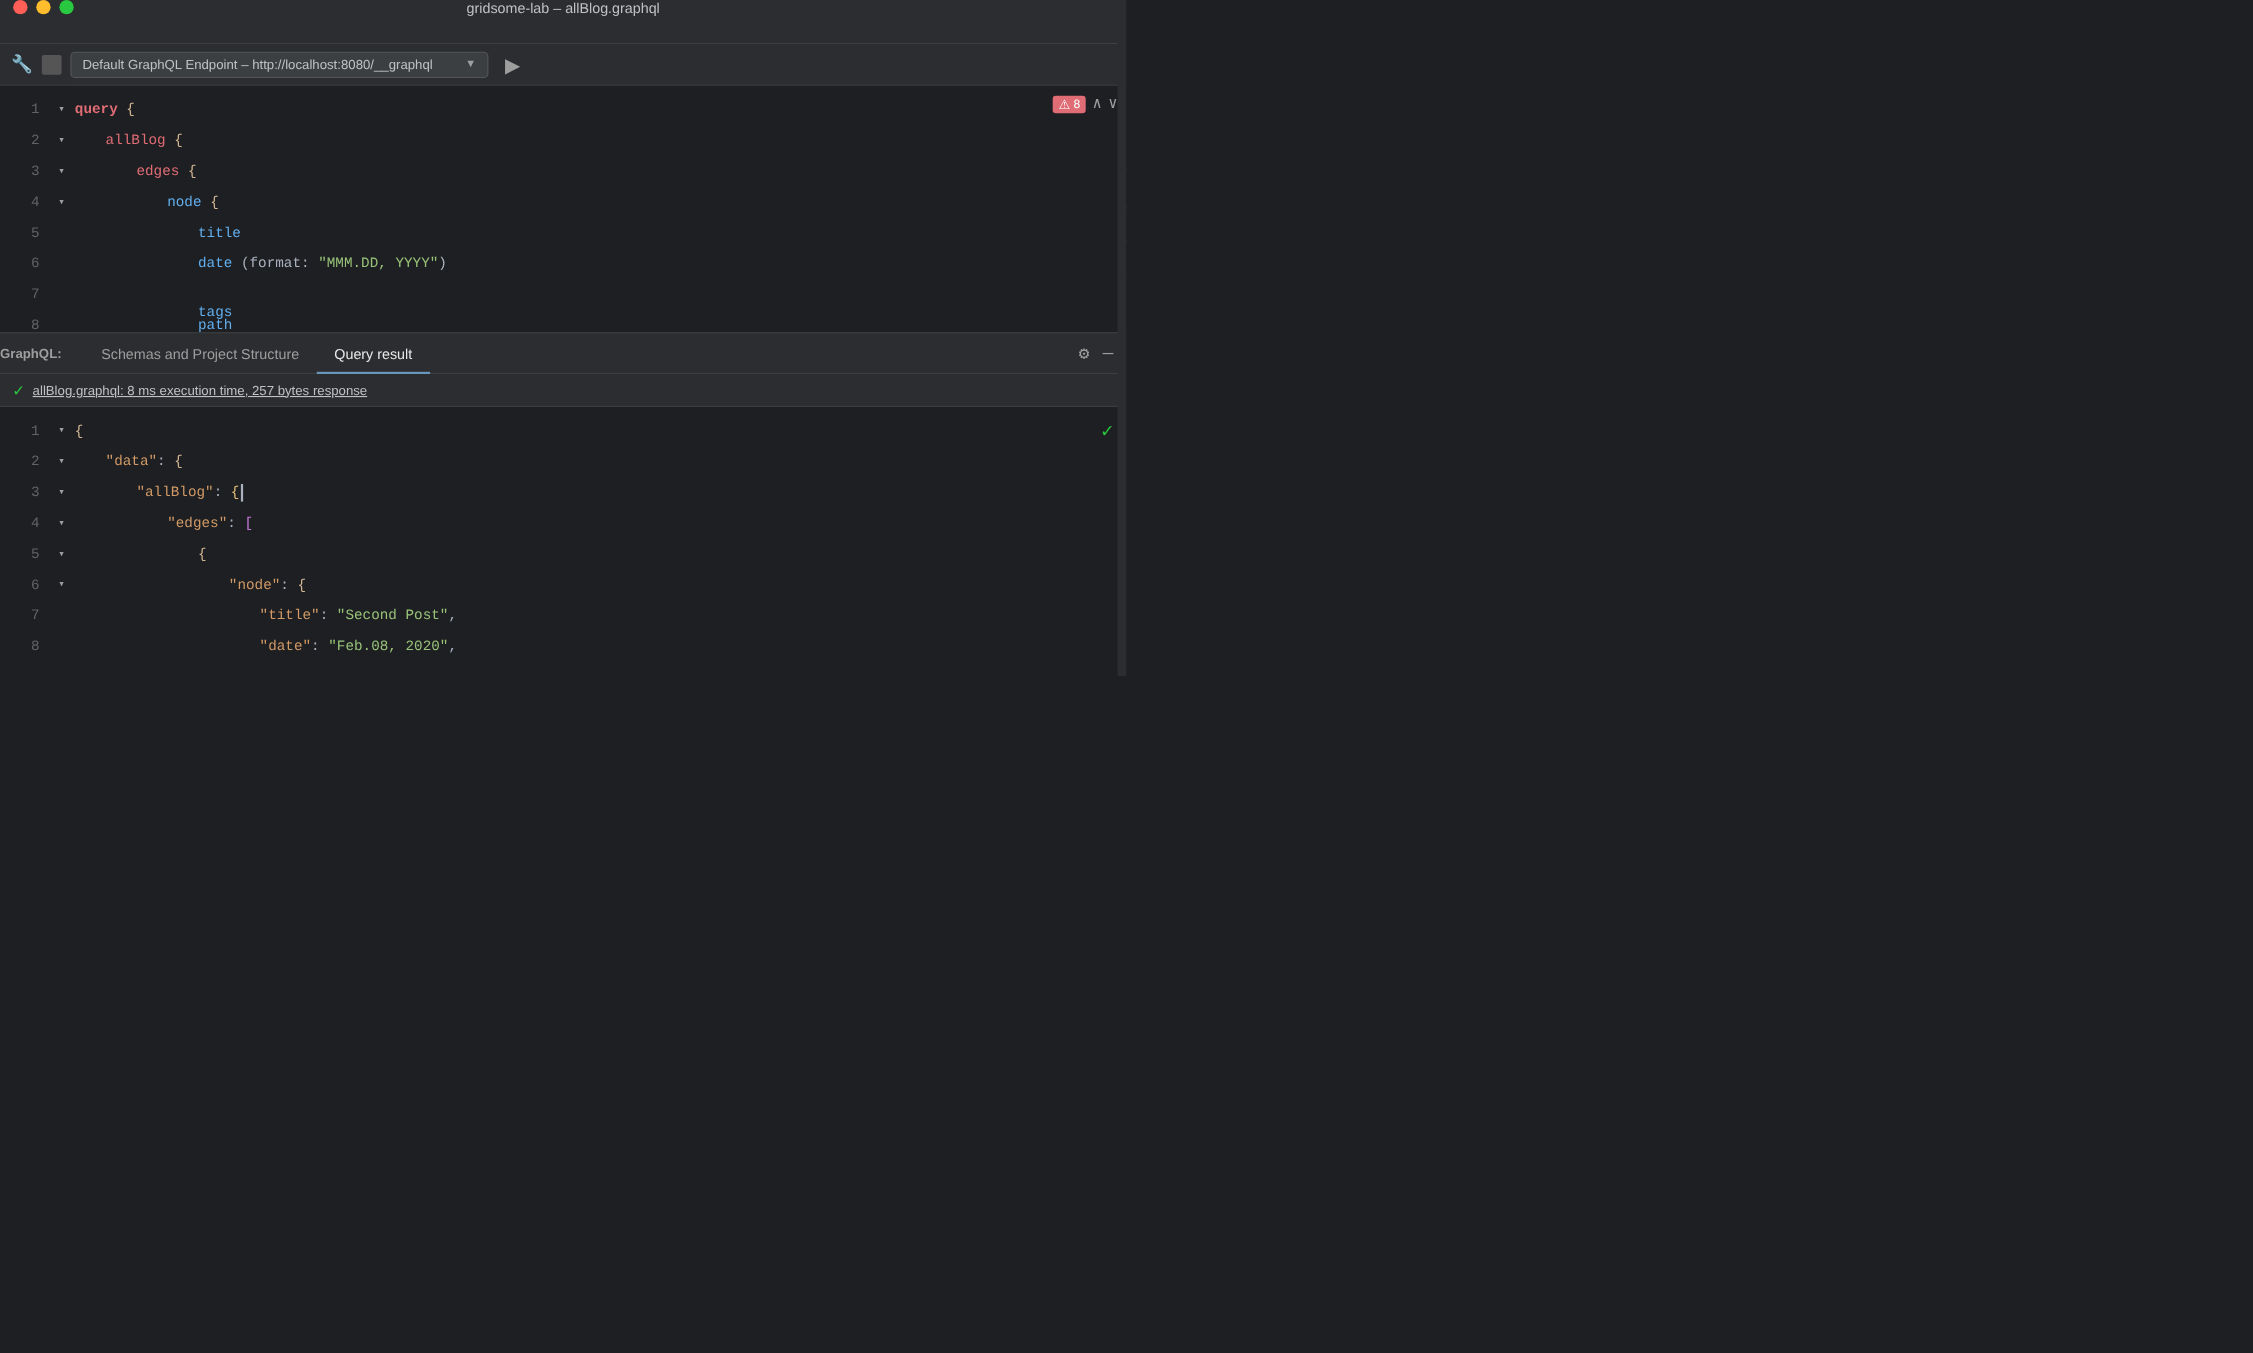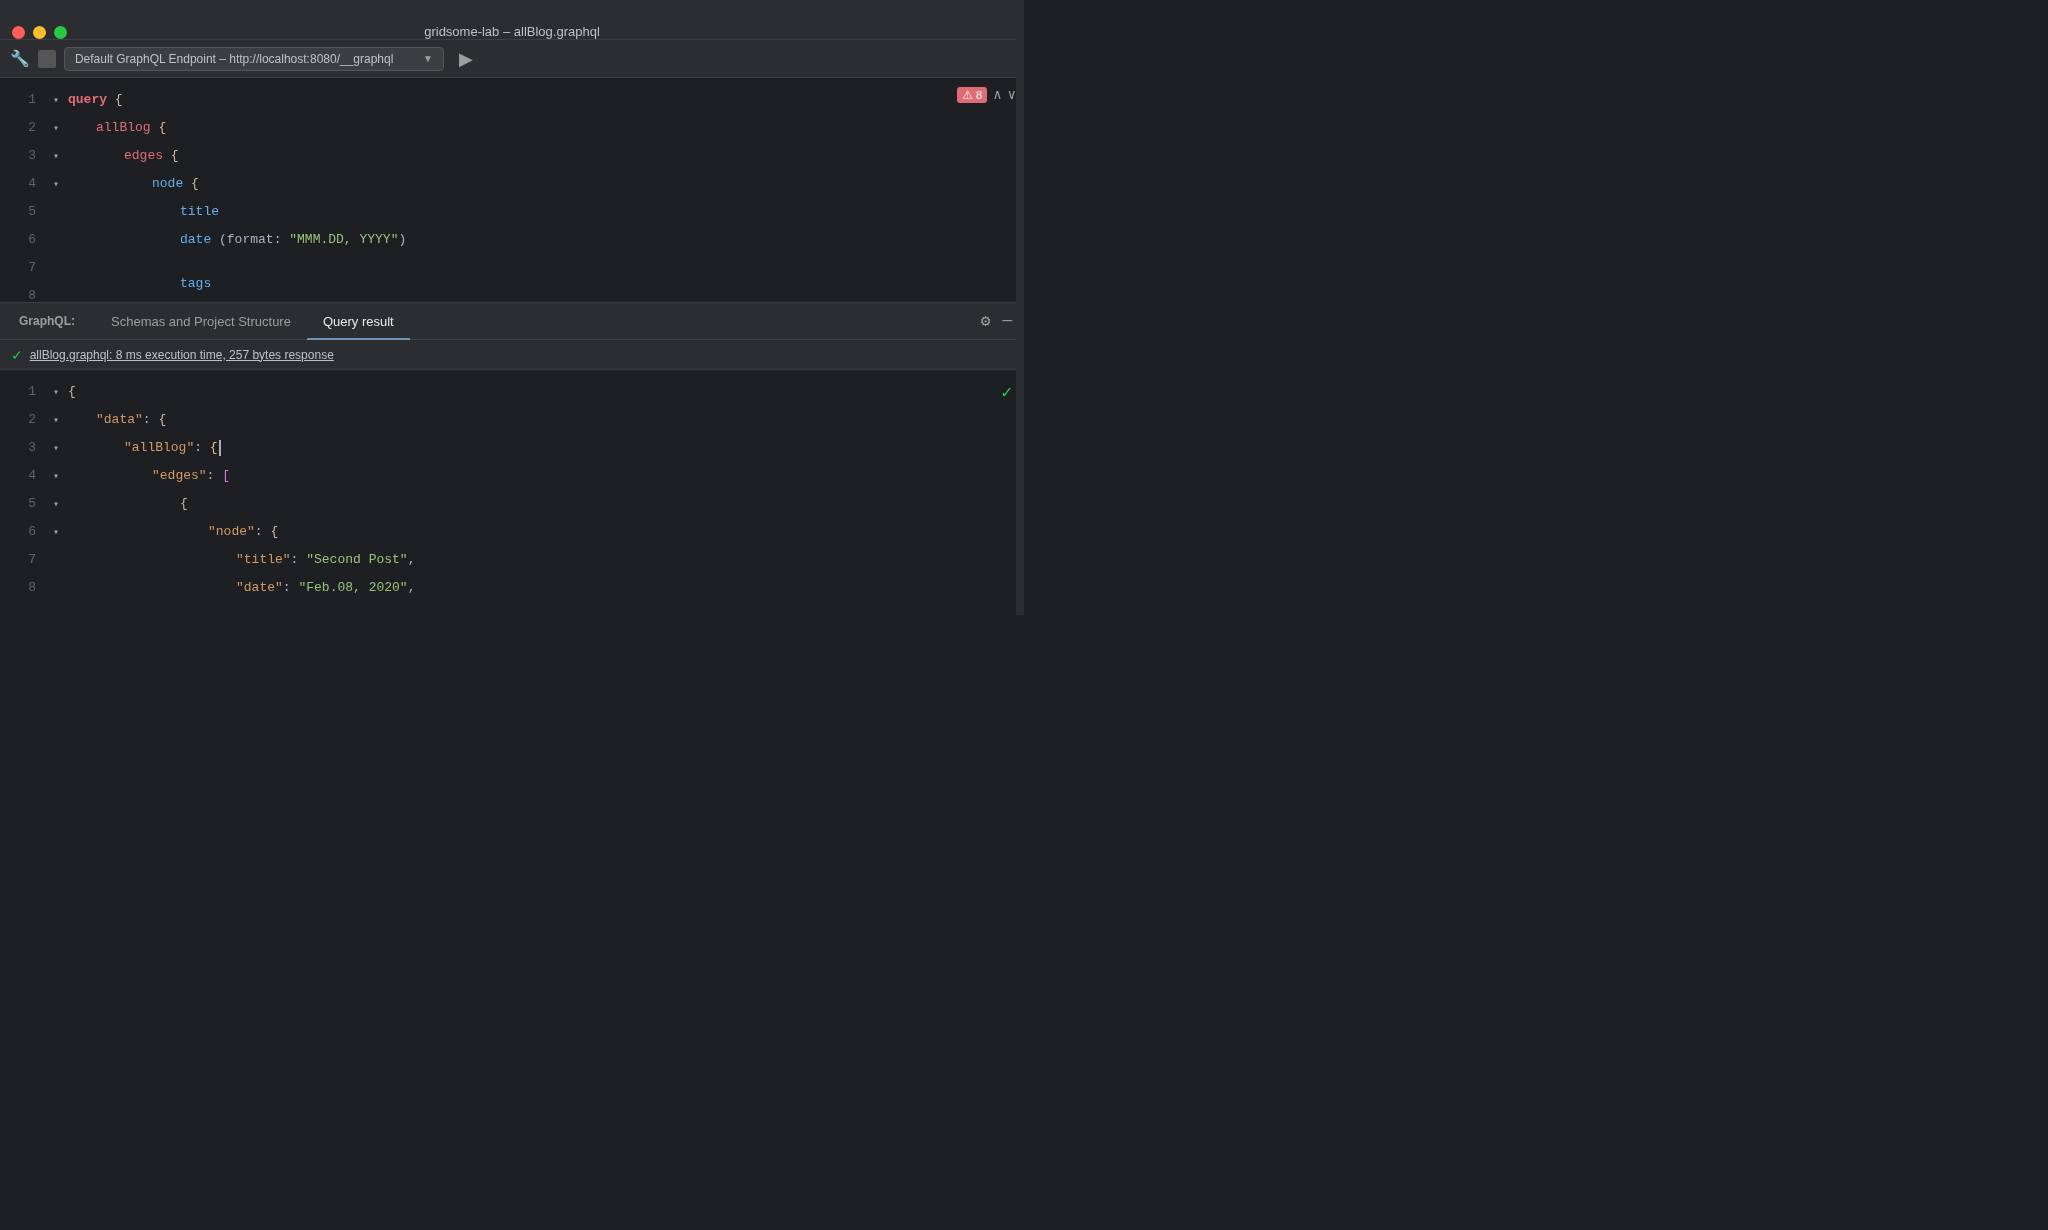--- a/index.html
+++ b/index.html
@@ -13,21 +13,21 @@
       height: 615px;
       overflow: hidden;
       position: relative;
     }
 
     
     .title-bar {
       background: #2b2d30;
       height: 40px;
       display: flex;
-      align-items: flex-end;
+      align-items: flex-start;
       justify-content: center;
       position: relative;
       border-bottom: 1px solid #3c3f41;
     }
 
     .traffic-lights {
       position: absolute;
       left: 12px;
       display: flex;
       gap: 8px;
@@ -161,21 +161,21 @@
       white-space: pre;
       font-size: 13px;
     }
 
     
     .tab-bar {
       background: #2b2d30;
       height: 38px;
       display: flex;
       align-items: center;
-      padding: 0 19px;
+      padding: 0 0;
       border-top: 1px solid #3c3f41;
       border-bottom: 1px solid #3c3f41;
       position: relative;
     }
 
     .tab-label {
       color: #9e9e9e;
       font-family: -apple-system, BlinkMacSystemFont, 'Segoe UI', sans-serif;
       font-size: 12px;
       font-weight: 600;
@@ -389,20 +389,24 @@
       <div class="code-line">
         <span style="display:inline-block; width:112px;"></span>
         <span style="color:#61afef;">date</span><span style="color:#abb2bf;"> (format: </span><span style="color:#98c379;">"MMM.DD, YYYY"</span><span style="color:#abb2bf;">)</span>
       </div>
 
       <div class="code-line">
         <span style="display:inline-block; width:112px;"></span>
         <span style="color:#61afef;margin-top:32px;">tags</span>
       </div>
 
+      <div class="code-line">
+        <span style="display:inline-block; width:112px;"></span>
+        <span style="color:#61afef;">path</span>
+      </div>
 
     </div>
 
     <div class="top-right-controls">
       <div class="error-badge">
         <span style="font-size:12px;">⚠</span>
         <span>8</span>
       </div>
       <span class="nav-arrow">∧</span>
       <span class="nav-arrow">∨</span>

